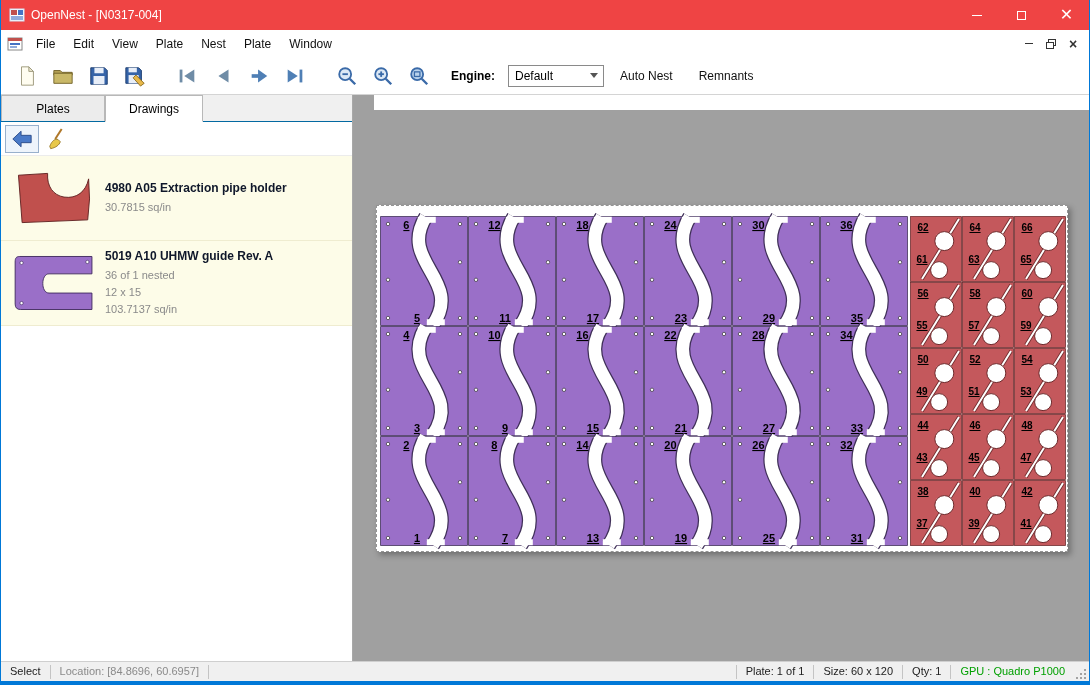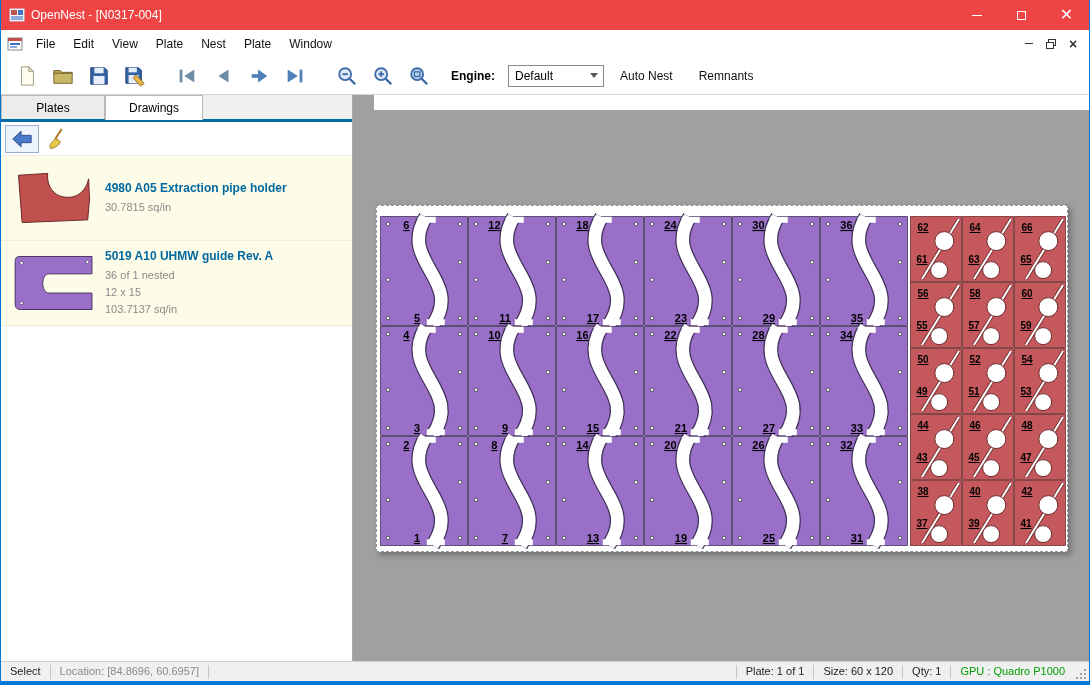--- a/index.html
+++ b/index.html
@@ -38,33 +38,33 @@
   .combo-arrow { margin-left:auto; margin-right:5px; width:0; height:0;
     border-left:4px solid transparent; border-right:4px solid transparent; border-top:5px solid #555; }
   .tb-text-btn { font-size:12px; padding:6px 10px; margin-left:6px; color:#111; }
 
   
   .content { flex:1; display:flex; min-height:0; }
 
   
   .sidebar { width:352px; flex:none; display:flex; flex-direction:column; background:#fff;
     border-right:1px solid #a8a8a8; }
-  .tab-row { height:27px; background:#f0f0f0; display:flex; border-bottom:3px solid #0369a1; flex:none; }
+  .tab-row { height:27px; background:#f0f0f0; display:flex; border-bottom:1px solid #0369a1; flex:none; }
   .tab { width:104px; display:flex; align-items:center; justify-content:center; font-size:12px;
     background:#ececec; border:1px solid #b8b8b8; border-bottom:none; }
   .tab.active { background:#fff; width:98px; margin-bottom:-1px; border-bottom:1px solid #fff; }
   .side-toolbar { height:34px; display:flex; align-items:center; padding:2px 4px;
     border-bottom:1px solid #ececec; flex:none; }
   .side-btn { width:34px; height:28px; display:flex; align-items:center; justify-content:center; margin-right:2px; }
   .side-btn.bordered { border:1px solid #98b0cc; background:#eef4fb; }
   .drawing-item { height:85px; display:flex; align-items:center; padding:4px 8px 4px 2px;
     background:#fdfce8; border-bottom:1px solid #efecd0; }
   .thumb { width:102px; flex:none; display:flex; justify-content:center; align-items:center; }
   .item-text { display:flex; flex-direction:column; }
-  .item-title { font-size:12px; font-weight:bold; color:#0369a1; margin-bottom:4px; }
+  .item-title { font-size:12px; font-weight:bold; color:#0f172a; margin-bottom:4px; }
   .item-line { font-size:11px; color:#8a8a8a; line-height:17px; }
 
   
   .canvas { flex:1; position:relative; background:#a0a0a0; overflow:hidden; }
   .canvas-strip { position:absolute; left:21px; right:0; top:0; height:15px; background:#fff; }
   .plate { position:absolute; left:23px; top:110px; width:692px; height:347px; background:#fff;
     border:1px dashed #949494; box-shadow:3px 3px 6px rgba(0,0,0,0.3); }
   .plate svg { position:absolute; left:0; top:0; }
 
   

